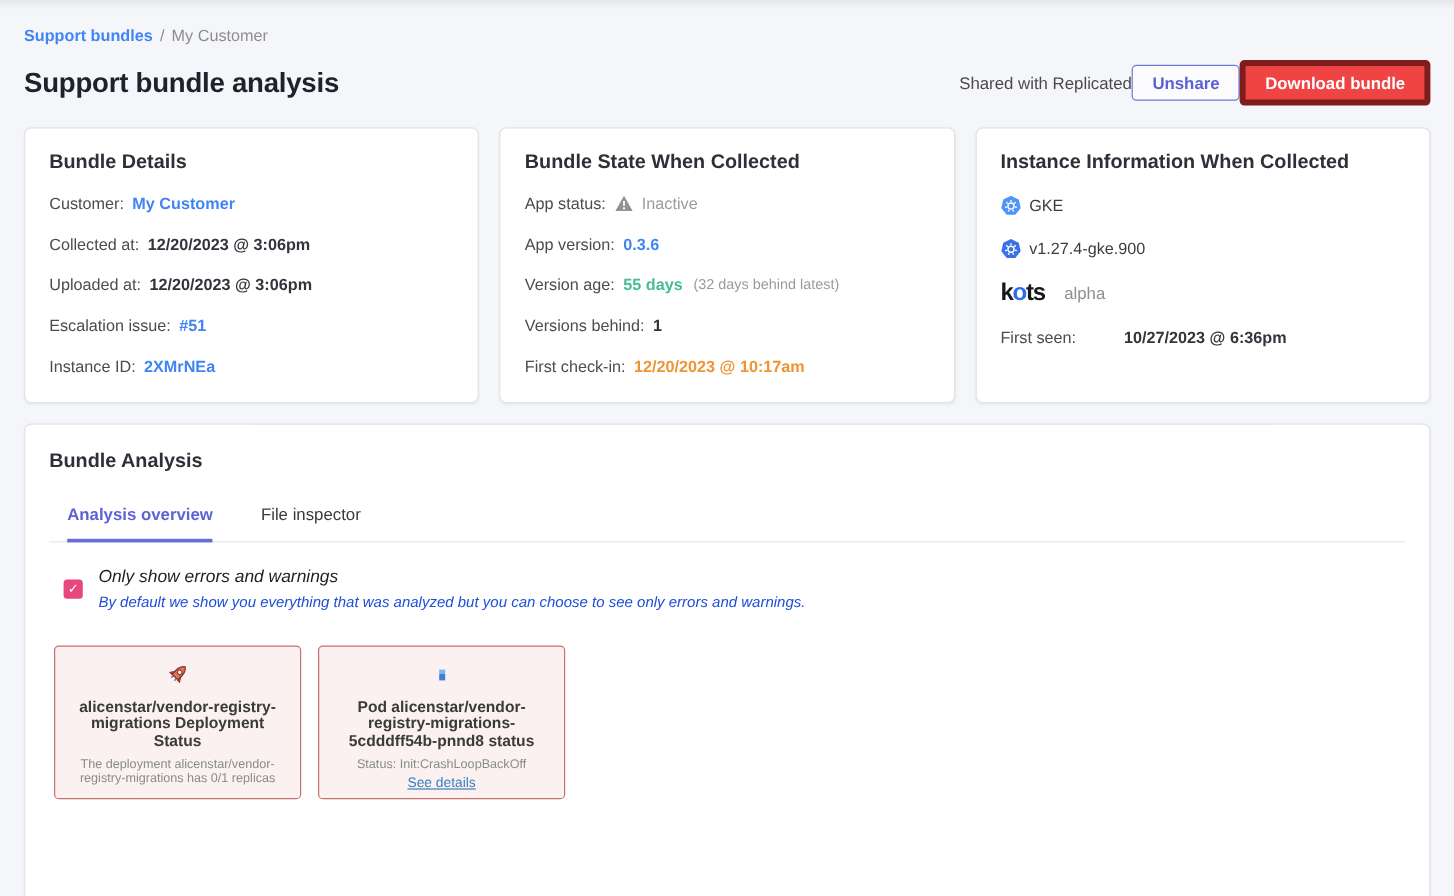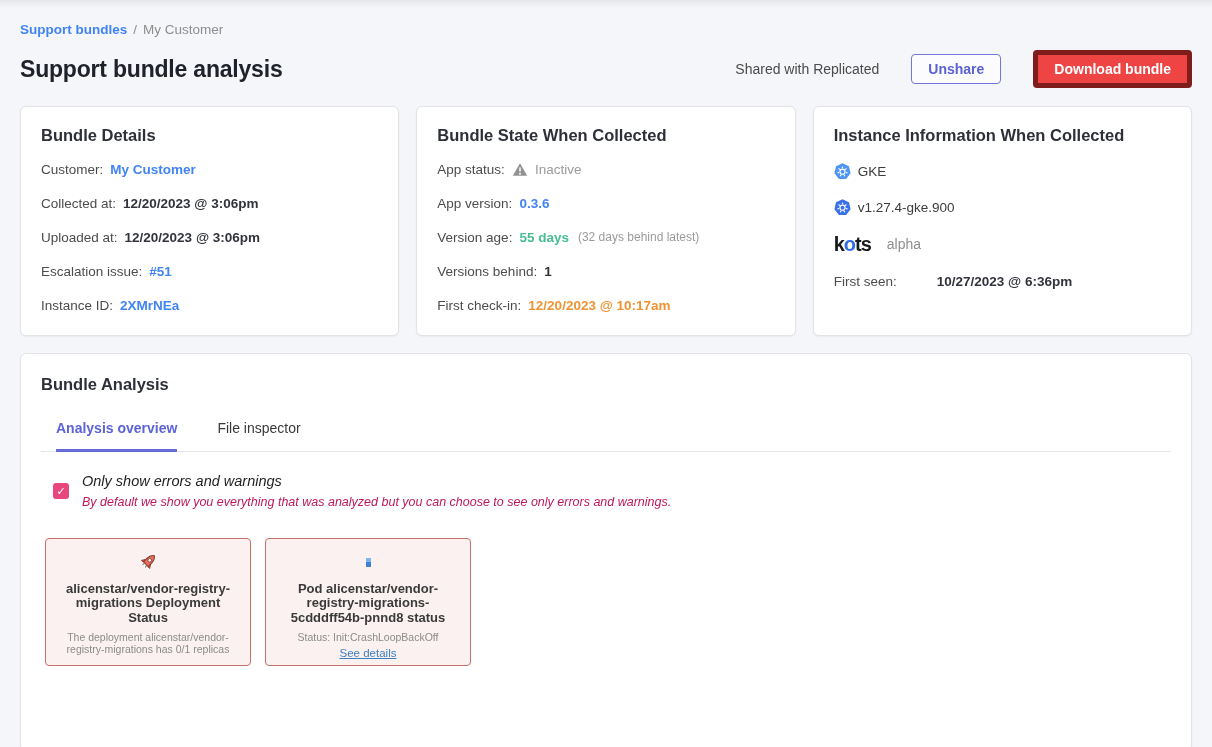--- a/index.html
+++ b/index.html
@@ -13,21 +13,21 @@
   .page{padding:0 20px;}
 
   
   .breadcrumb{margin-top:14px;font-size:13.5px;display:flex;gap:6px;align-items:center;}
   .crumb-link{color:#4184f3;font-weight:700;cursor:pointer;text-decoration:none;}
   .crumb-sep,.crumb-current{color:#8e8e8e;}
 
   
   .header-row{display:flex;align-items:center;margin-top:13px;}
   h1.page-title{flex:1;margin:0;font-size:23px;font-weight:800;color:#20222b;letter-spacing:-0.2px;}
-  .header-actions{display:flex;align-items:center;gap:32px;}
+  .header-actions{display:flex;align-items:center;gap:0;}
   .shared-text{font-size:14px;color:#4a4a4a;}
   .btn{font-size:14px;font-weight:700;border-radius:4px;padding:6px 16px;cursor:pointer;line-height:16px;}
   .btn-outline{background:#fcfcfe;border:1px solid #7277dd;color:#5a61d2;}
   .btn-primary{background:#ef4444;border:5px solid #7f1d1d;color:#ffffff;}
 
   
   .cards-row{display:flex;gap:17px;margin-top:18px;align-items:center;}
   .card{background:#fff;border:1px solid #e2e3e7;border-radius:6px;
         box-shadow:0 1px 2px rgba(0,0,0,.05);}
   .info-card{flex:1;height:230px;box-sizing:border-box;padding:19px 20px;}
@@ -49,21 +49,21 @@
   .analysis-card{margin-top:17px;height:398px;box-sizing:border-box;padding:21px 20px;}
   .tabs{margin-top:26px;border-bottom:1px solid #e5e6e9;display:flex;gap:40px;padding-left:15px;}
   .tab{font-size:14px;padding-bottom:13px;border-bottom:3px solid transparent;margin-bottom:-1px;cursor:pointer;color:#3a3a3a;}
   .tab.active{color:#5c63d6;font-weight:700;border-bottom-color:#666dd9;}
 
   .filter-row{margin-top:21px;margin-left:12px;display:flex;align-items:center;gap:13px;font-style:italic;}
   .checkbox{width:16px;height:16px;background:#e8477e;border-radius:3px;flex:none;cursor:pointer;
             display:flex;align-items:center;justify-content:center;}
   .checkbox::after{content:"\2713";color:#fff;font-size:11px;font-weight:700;line-height:1;}
   .filter-label{font-size:14.5px;color:#1f1f1f;}
-  .filter-desc{font-size:12.5px;color:#be185d;margin-top:6px;}
+  .filter-desc{font-size:12.5px;color:#1d4ed8;margin-top:6px;}
 
   .error-grid{margin-top:29px;margin-left:4px;display:flex;gap:14px;}
   .error-card{width:206px;height:128px;box-sizing:border-box;background:#faf1f0;
               border:1px solid #c4706c;border-radius:4px;text-align:center;
               padding:11px 10px 10px;cursor:pointer;}
   .error-icon-wrap{height:24px;display:flex;align-items:center;justify-content:center;}
   .error-title{font-size:13px;font-weight:700;color:#3a3a3a;line-height:1.1;margin-top:8px;}
   .error-msg{font-size:10.5px;color:#8b8b8b;line-height:1.2;margin-top:6px;}
   .see-details{font-size:11.5px;color:#3d7fc0;text-decoration:underline;margin-top:3px;display:inline-block;cursor:pointer;}
   .mini-blue-icon{width:5px;height:9px;margin:0 auto;background:linear-gradient(#7db6ea 42%,#3f7fd4 42%);}

